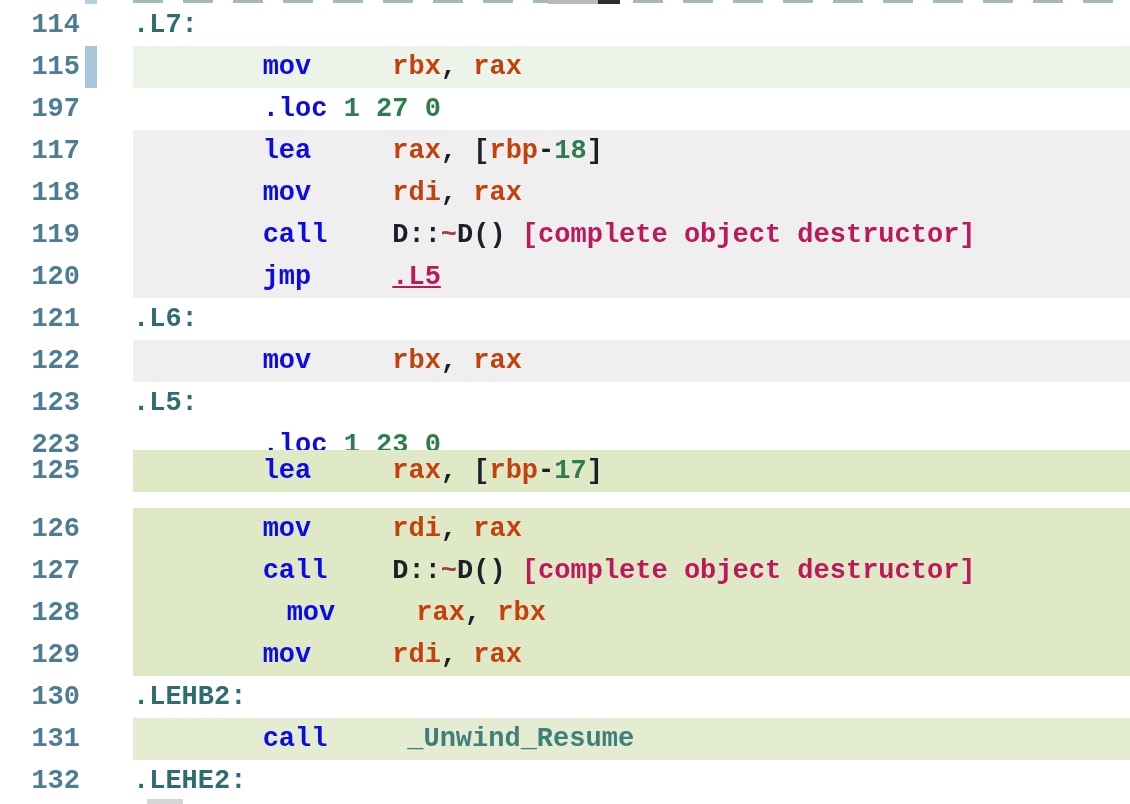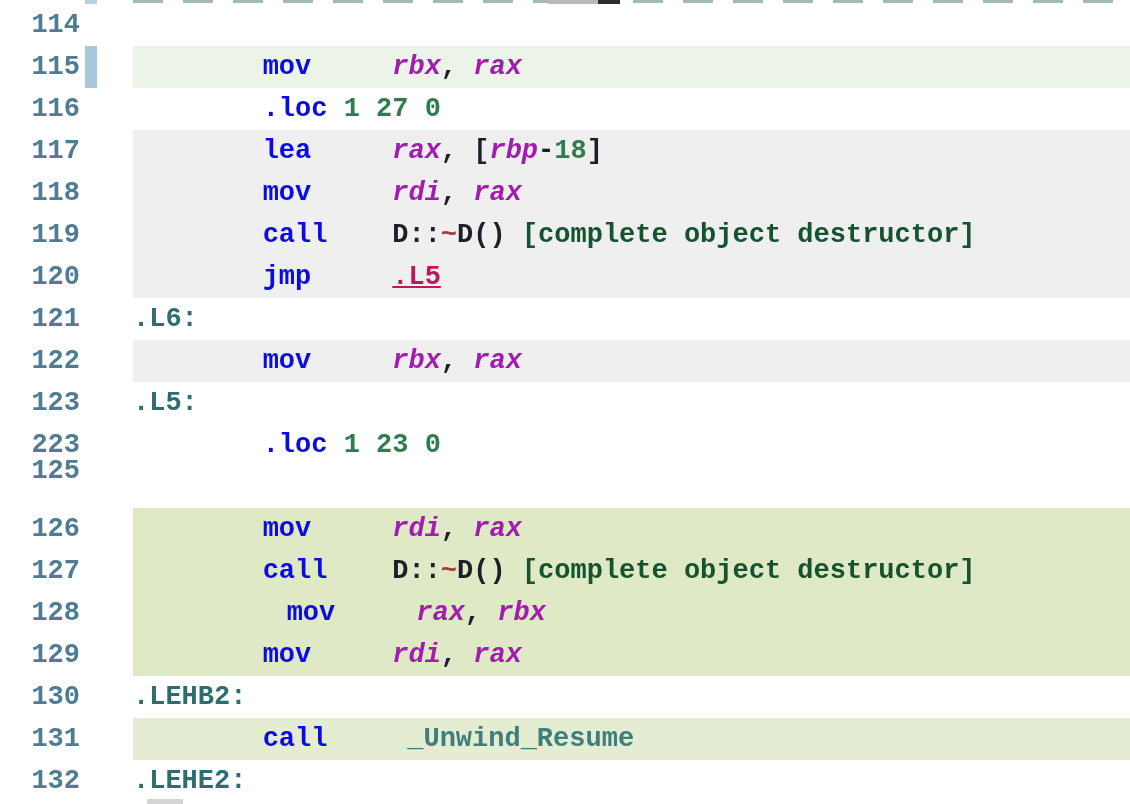--- a/index.html
+++ b/index.html
@@ -17,25 +17,25 @@
   .num{
     position:absolute;left:0;top:0;width:80px;height:42px;
     text-align:right;color:#4e7c93;
     -webkit-user-select:none;user-select:none;
   }
   .marker{position:absolute;left:85px;top:0;width:12px;height:42px;background:#a9c7da;}
   .code{position:absolute;left:133px;right:0;top:0;height:42px;white-space:pre;color:#1e1e28;}
   .tok-plain{color:#1e1e28;}
   .tok-label{color:#2e6c71;}
   .tok-keyword{color:#0b0be4;}
-  .tok-register{color:#a21caf;font-style:italic;}
+  .tok-register{color:#c2410c;}
   .tok-number{color:#2f7d4e;}
   .tok-punct{color:#1e1e28;}
   .tok-tilde{color:#a53d3d;}
-  .tok-comment{color:#14532d;}
+  .tok-comment{color:#be185d;}
   .tok-symbol{color:#3f7f7b;margin-left:15px;}
   .tok-link{color:#be185d;text-decoration:underline;}
   
   .top-strip{
     position:absolute;top:0;left:133px;right:0;height:3px;
     background:repeating-linear-gradient(90deg,
       rgba(88,128,122,0.55) 0px, rgba(88,128,122,0.55) 30px,
       rgba(255,255,255,0) 30px, rgba(255,255,255,0) 50px);
   }
   .top-marker-frag{position:absolute;top:0;left:85px;width:12px;height:4px;background:#b8cfdd;}
@@ -49,28 +49,29 @@
 <div id="screen">
 
   <div class="top-strip"></div>
   <div class="top-marker-frag"></div>
   <div class="top-grey-frag"></div>
   <div class="top-dark-frag"></div>
 
   <div id="code-area">
       <div class="line" style="top: 4px;">
         <div class="num">114</div>
+        <div class="code"><span class="tok-label">.L7:</span></div>
       </div>
       <div class="line" style="top: 46px;">
         <div class="num">115</div>
         <div class="marker"></div>
         <div class="code" style="background: rgb(236, 244, 234);"><span class="tok-plain">        </span><span class="tok-keyword">mov</span><span class="tok-plain">     </span><span class="tok-register">rbx</span><span class="tok-punct">, </span><span class="tok-register">rax</span></div>
       </div>
       <div class="line" style="top: 88px;">
-        <div class="num">116</div>
+        <div class="num">197</div>
         <div class="code"><span class="tok-plain">        </span><span class="tok-keyword">.loc</span><span class="tok-plain"> </span><span class="tok-number">1</span><span class="tok-plain"> </span><span class="tok-number">27</span><span class="tok-plain"> </span><span class="tok-number">0</span></div>
       </div>
       <div class="line" style="top: 130px;">
         <div class="num">117</div>
         <div class="code" style="background: rgb(239, 239, 239);"><span class="tok-plain">        </span><span class="tok-keyword">lea</span><span class="tok-plain">     </span><span class="tok-register">rax</span><span class="tok-punct">, [</span><span class="tok-register">rbp</span><span class="tok-punct">-</span><span class="tok-number">18</span><span class="tok-punct">]</span></div>
       </div>
       <div class="line" style="top: 172px; padding-left: 44px;">
         <div class="num">118</div>
         <div class="code" style="background: rgb(239, 239, 239);"><span class="tok-plain">        </span><span class="tok-keyword">mov</span><span class="tok-plain">     </span><span class="tok-register">rdi</span><span class="tok-punct">, </span><span class="tok-register">rax</span></div>
       </div>
@@ -93,20 +94,21 @@
       <div class="line" style="top: 382px;">
         <div class="num">123</div>
         <div class="code"><span class="tok-label">.L5:</span></div>
       </div>
       <div class="line" style="top: 424px;">
         <div class="num">223</div>
         <div class="code"><span class="tok-plain">        </span><span class="tok-keyword">.loc</span><span class="tok-plain"> </span><span class="tok-number">1</span><span class="tok-plain"> </span><span class="tok-number">23</span><span class="tok-plain"> </span><span class="tok-number">0</span></div>
       </div>
       <div class="line" style="top: 450px;">
         <div class="num">125</div>
+        <div class="code" style="background: rgb(223, 233, 198);"><span class="tok-plain">        </span><span class="tok-keyword">lea</span><span class="tok-plain">     </span><span class="tok-register">rax</span><span class="tok-punct">, [</span><span class="tok-register">rbp</span><span class="tok-punct">-</span><span class="tok-number">17</span><span class="tok-punct">]</span></div>
       </div>
       <div class="line" style="top: 508px;">
         <div class="num">126</div>
         <div class="code" style="background: rgb(223, 233, 198);"><span class="tok-plain">        </span><span class="tok-keyword">mov</span><span class="tok-plain">     </span><span class="tok-register">rdi</span><span class="tok-punct">, </span><span class="tok-register">rax</span></div>
       </div>
       <div class="line" style="top: 550px;">
         <div class="num">127</div>
         <div class="code" style="background: rgb(223, 233, 198);"><span class="tok-plain">        </span><span class="tok-keyword">call</span><span class="tok-plain">    </span><span class="tok-punct">D::</span><span class="tok-tilde">~</span><span class="tok-punct">D()</span><span class="tok-plain"> </span><span class="tok-comment">[complete object destructor]</span></div>
       </div>
       <div class="line" style="top: 592px;">

